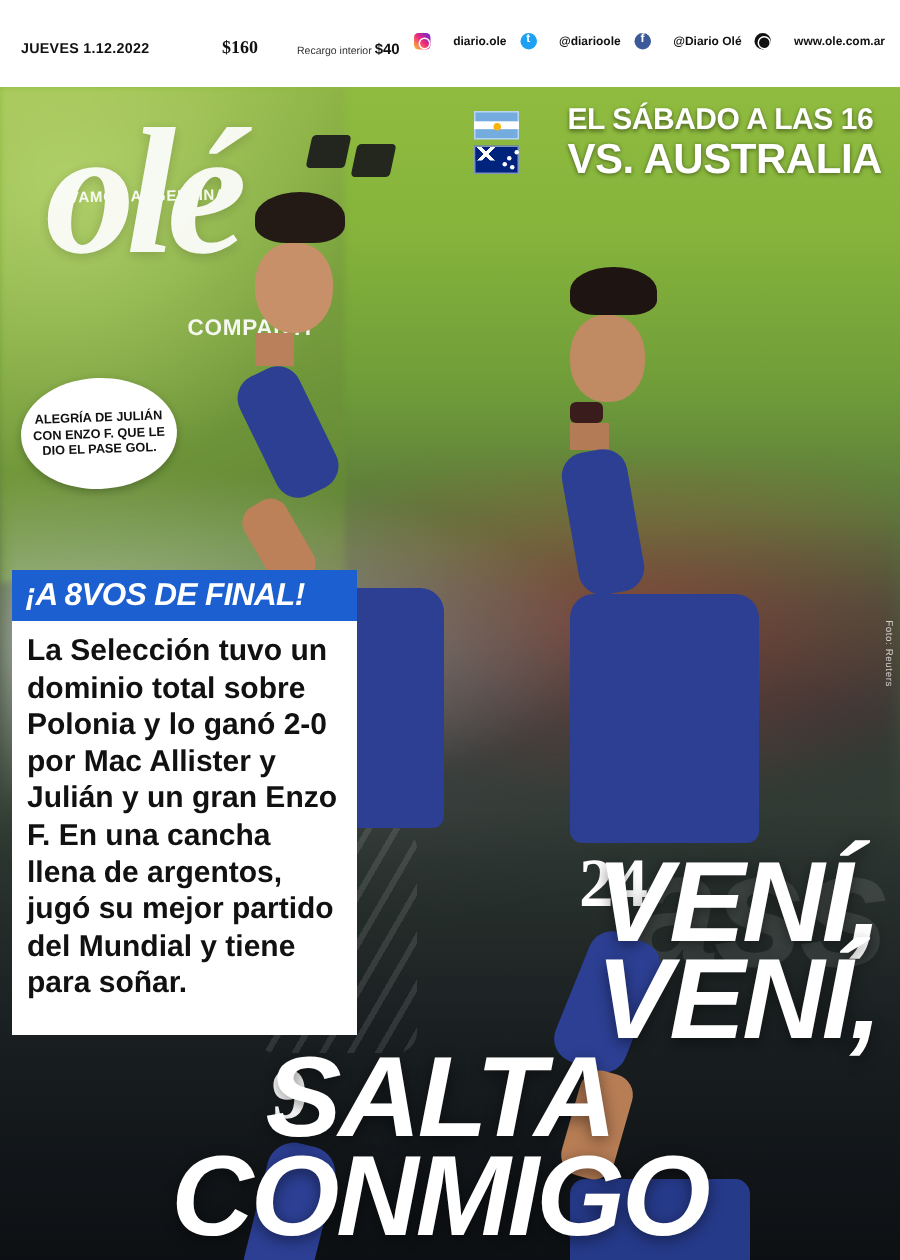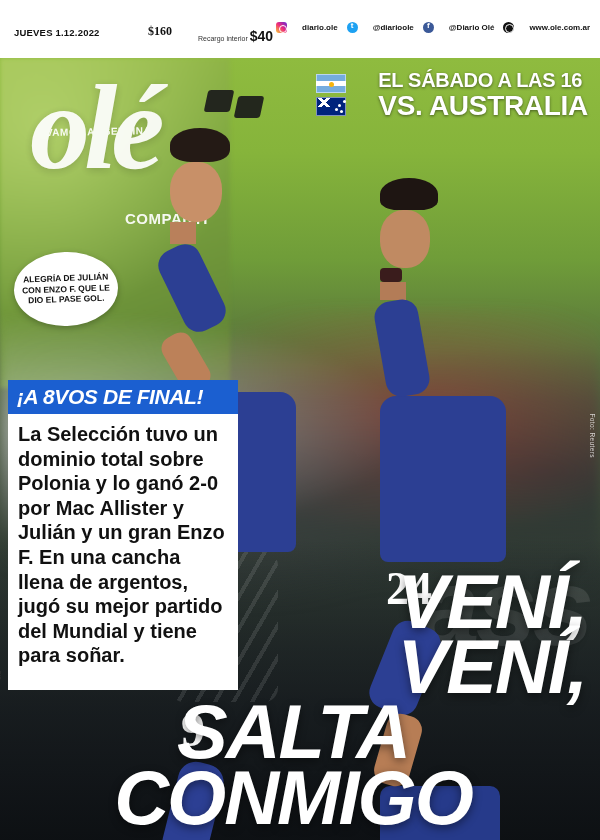--- a/index.html
+++ b/index.html
@@ -29,21 +29,21 @@
   }
   .price {
     position:absolute; left:148px; top:24px;
     font-size:12px; font-weight:bold; color:#111;
     font-family:"Liberation Serif", serif;
   }
   .interior {
     position:absolute; left:198px; top:28px;
     font-size:7px; color:#333;
   }
-  .interior b { font-size:14px; color:#111; }
+  .interior b { font-size:10px; color:#111; }
 
   .social {
     position:absolute; right:10px; top:22px;
     display:flex; align-items:center; gap:9px;
     font-size:8px; color:#111; font-weight:bold;
   }
   .social .item { display:flex; align-items:center; gap:15px; }
   .ico {
     width:11px; height:11px; border-radius:3px;
     display:inline-block; flex:0 0 auto;

